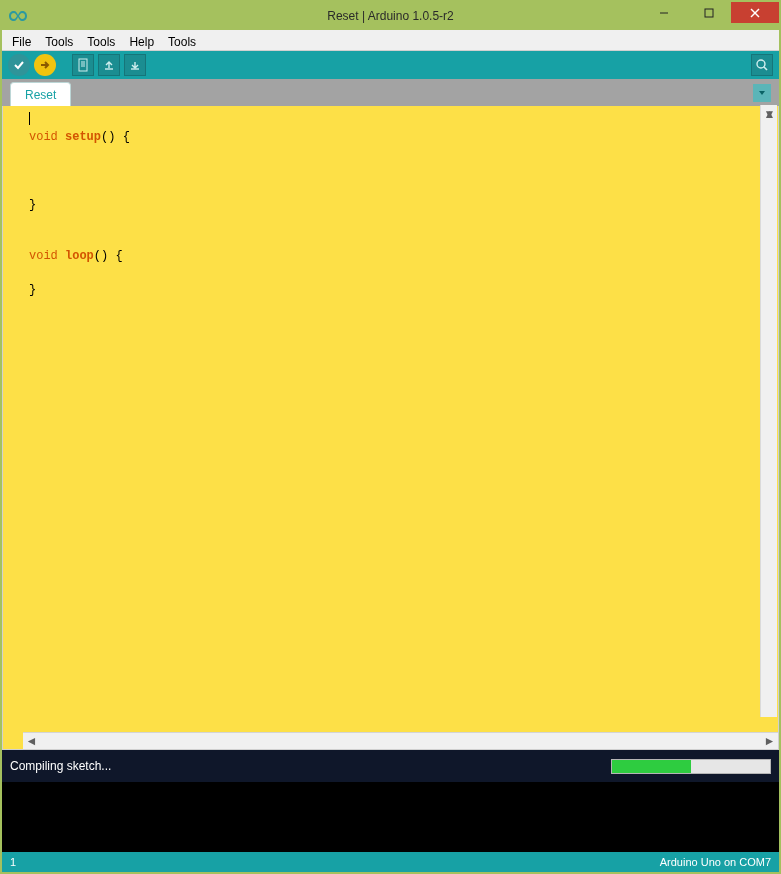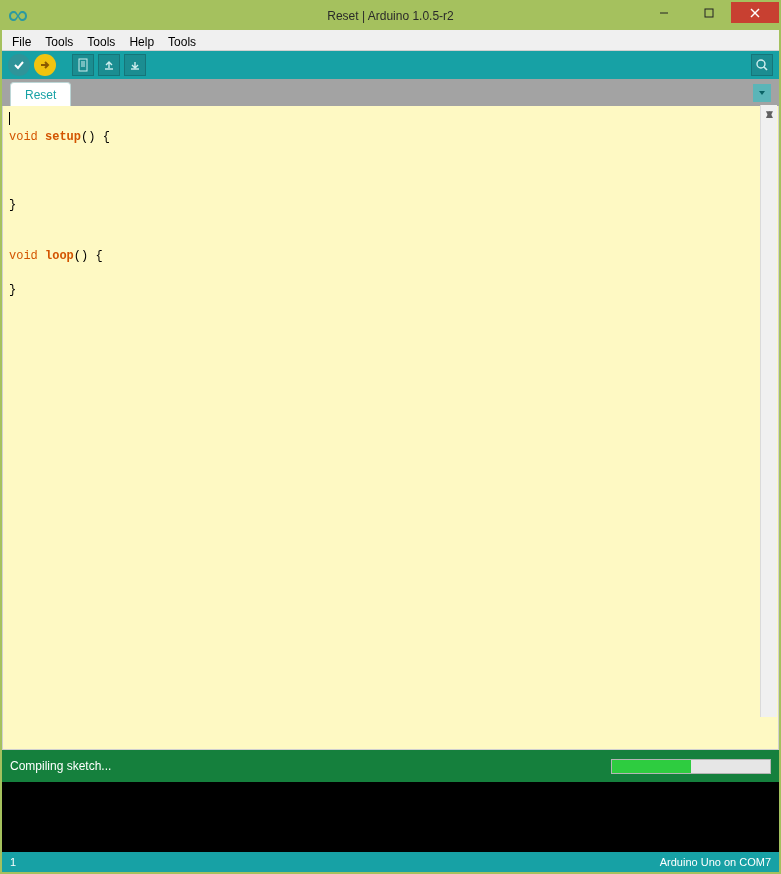--- a/index.html
+++ b/index.html
@@ -124,26 +124,27 @@
       margin-left: auto;
       width: 18px; height: 18px;
       background: #5bb5b8;
       margin-bottom: 4px;
       display: flex; align-items: center; justify-content: center;
       color: #0a6265;
     }
     
     .editor-wrap {
       flex: 1;
-      background: #fef9c3;
+      background: #fde047;
       border: 1px solid #d0d0d0;
       border-top: none;
       display: flex;
-      flex-direction: row;
+      flex-direction: column;
       min-height: 0;
+      padding-left: 20px;
     }
     .editor {
       flex: 1;
       font-family: "Consolas", "Courier New", monospace;
       font-size: 12px;
       padding: 6px 6px;
       white-space: pre;
       overflow: auto;
       line-height: 17px;
       color: #000;
@@ -175,21 +176,21 @@
       right: 2px;
       top: 103px;
       bottom: 155px;
       width: 17px;
       background: #f0f0f0;
       border-left: 1px solid #dadada;
     }
     
     .status {
       height: 27px;
-      background: #15803d;
+      background: #0f172a;
       display: flex;
       align-items: center;
       padding: 16px 8px;
       color: #fff;
       font-size: 12px;
     }
     .progress {
       margin-left: auto;
       width: 160px;
       height: 15px;

